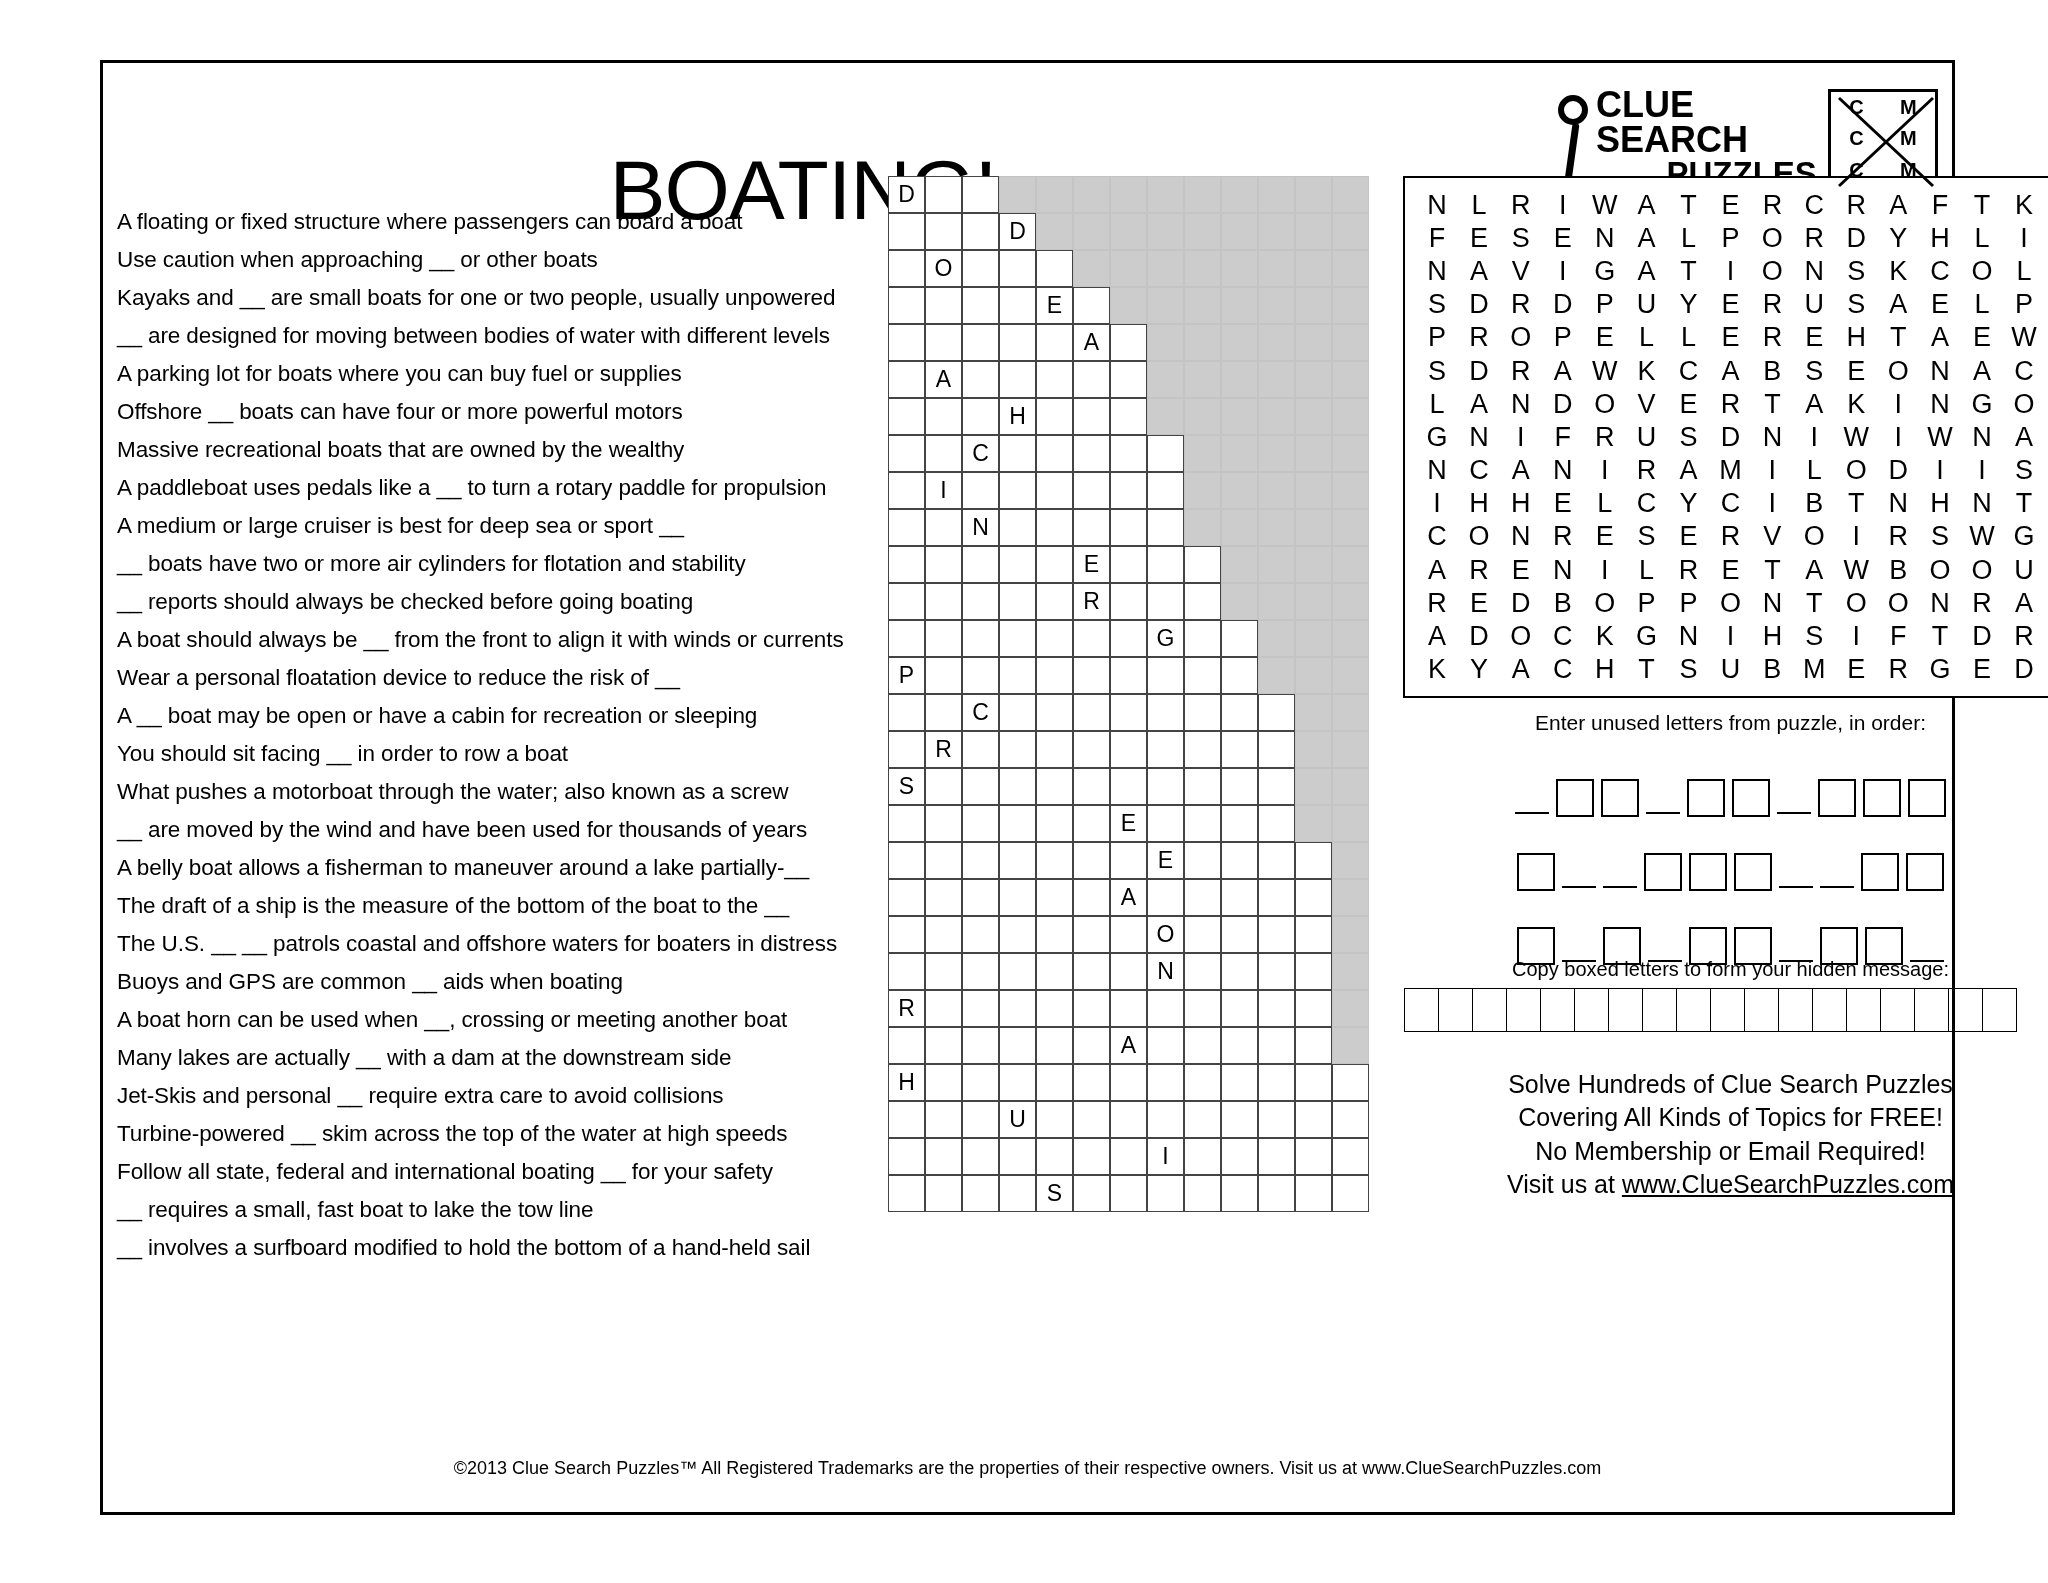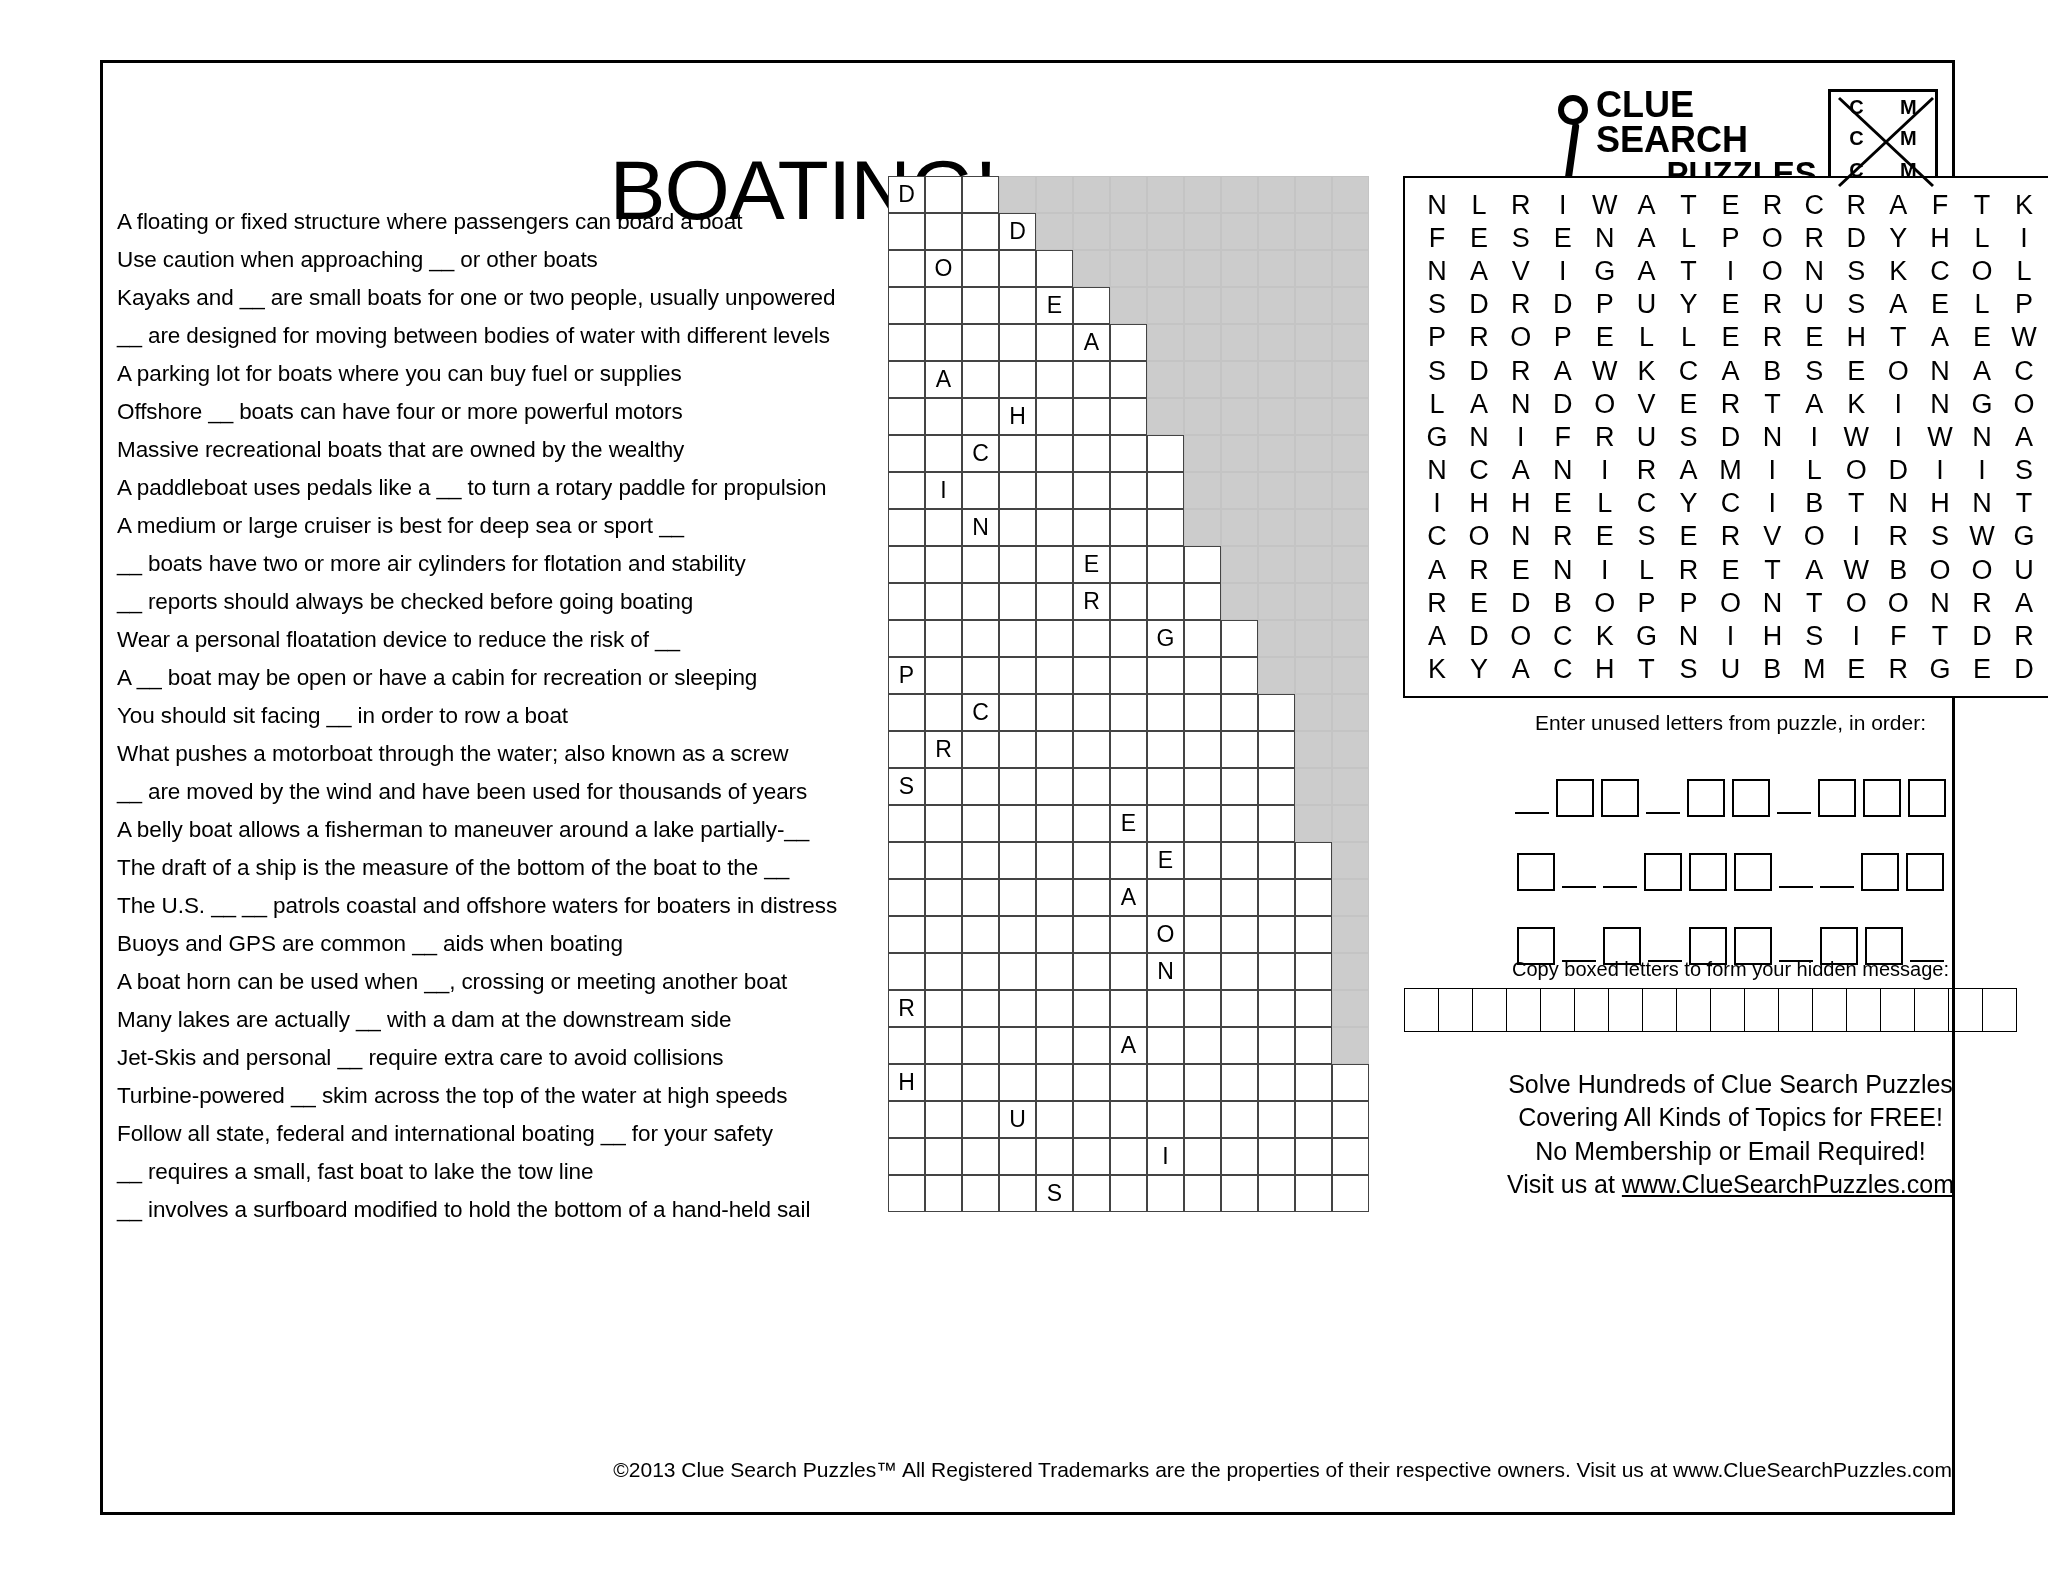--- a/index.html
+++ b/index.html
@@ -43,21 +43,21 @@
   .bx{width:38px;height:38px;border:2px solid #000;box-sizing:border-box;}
   .bl{width:34px;height:2px;background:#000;margin-bottom:3px;}
 
   .copyLabel{position:absolute;left:1300px;top:895px;width:655px;text-align:center;font-size:20px;}
   .msgrow{position:absolute;left:1302px;top:925px;display:flex;}
   .msgcell{width:35.5px;height:44px;border:1.5px solid #000;box-sizing:border-box;margin-left:-1.5px;}
 
   .promo{position:absolute;left:1300px;top:1005px;width:655px;text-align:center;font-size:25px;line-height:1.33;}
   .promo u{text-decoration:underline;}
 
-  .footer{position:absolute;left:0;right:0;top:1395px;text-align:right;font-size:21px;}
+  .footer{position:absolute;left:0;right:0;top:1395px;text-align:center;font-size:18px;}
 </style>
 </head>
 <body>
 
 <div class="page">
   <div class="sheet">
 
     <div class="title">BOATING!</div>
 
     <div class="logo">
@@ -95,20 +95,21 @@
         <div class="clue">Use caution when approaching __ or other boats</div>
         <div class="clue">Kayaks and __ are small boats for one or two people, usually unpowered</div>
         <div class="clue">__ are designed for moving between bodies of water with different levels</div>
         <div class="clue">A parking lot for boats where you can buy fuel or supplies</div>
         <div class="clue">Offshore __ boats can have four or more powerful motors</div>
         <div class="clue">Massive recreational boats that are owned by the wealthy</div>
         <div class="clue">A paddleboat uses pedals like a __ to turn a rotary paddle for propulsion</div>
         <div class="clue">A medium or large cruiser is best for deep sea or sport __</div>
         <div class="clue">__ boats have two or more air cylinders for flotation and stability</div>
         <div class="clue">__ reports should always be checked before going boating</div>
+        <div class="clue">A boat should always be __ from the front to align it with winds or currents</div>
         <div class="clue">Wear a personal floatation device to reduce the risk of __</div>
         <div class="clue">A __ boat may be open or have a cabin for recreation or sleeping</div>
         <div class="clue">You should sit facing __ in order to row a boat</div>
         <div class="clue">What pushes a motorboat through the water; also known as a screw</div>
         <div class="clue">__ are moved by the wind and have been used for thousands of years</div>
         <div class="clue">A belly boat allows a fisherman to maneuver around a lake partially-__</div>
         <div class="clue">The draft of a ship is the measure of the bottom of the boat to the __</div>
         <div class="clue">The U.S. __ __ patrols coastal and offshore waters for boaters in distress</div>
         <div class="clue">Buoys and GPS are common __ aids when boating</div>
         <div class="clue">A boat horn can be used when __, crossing or meeting another boat</div>

